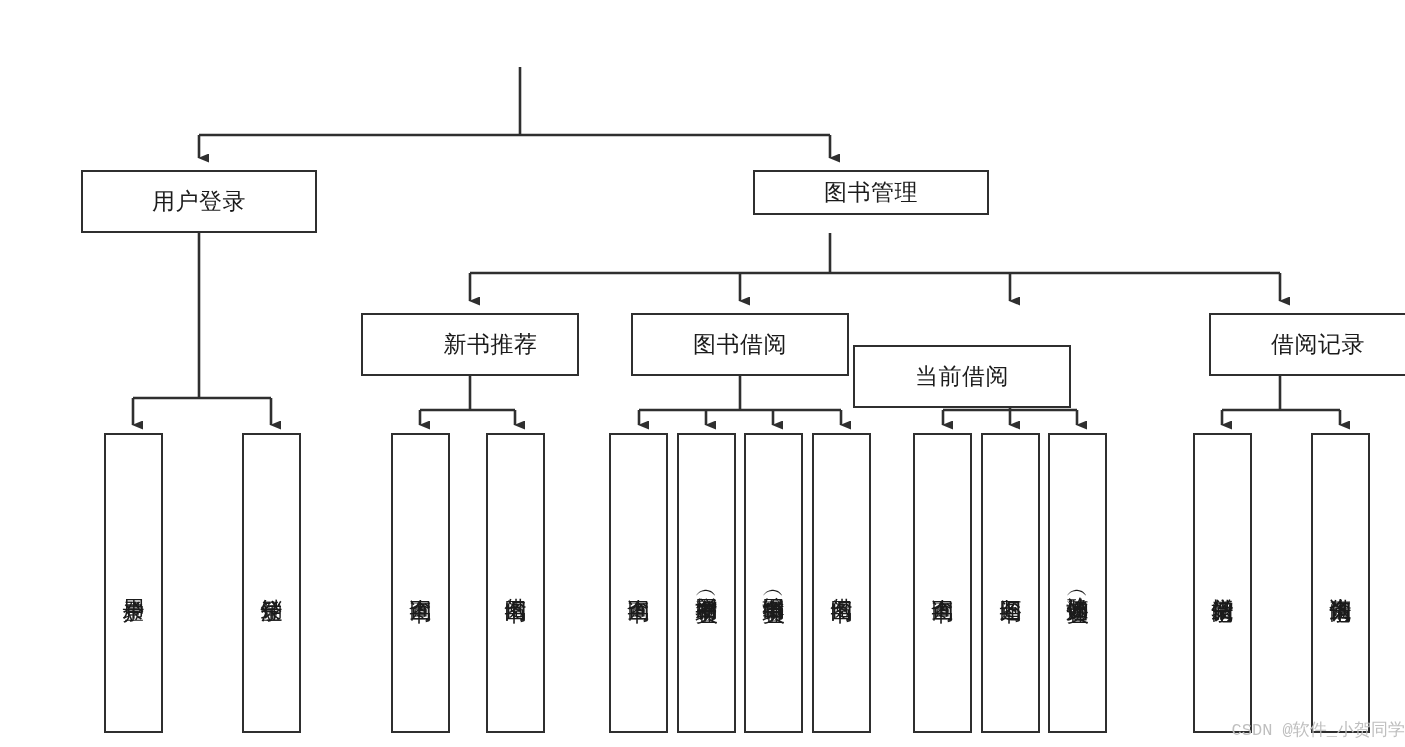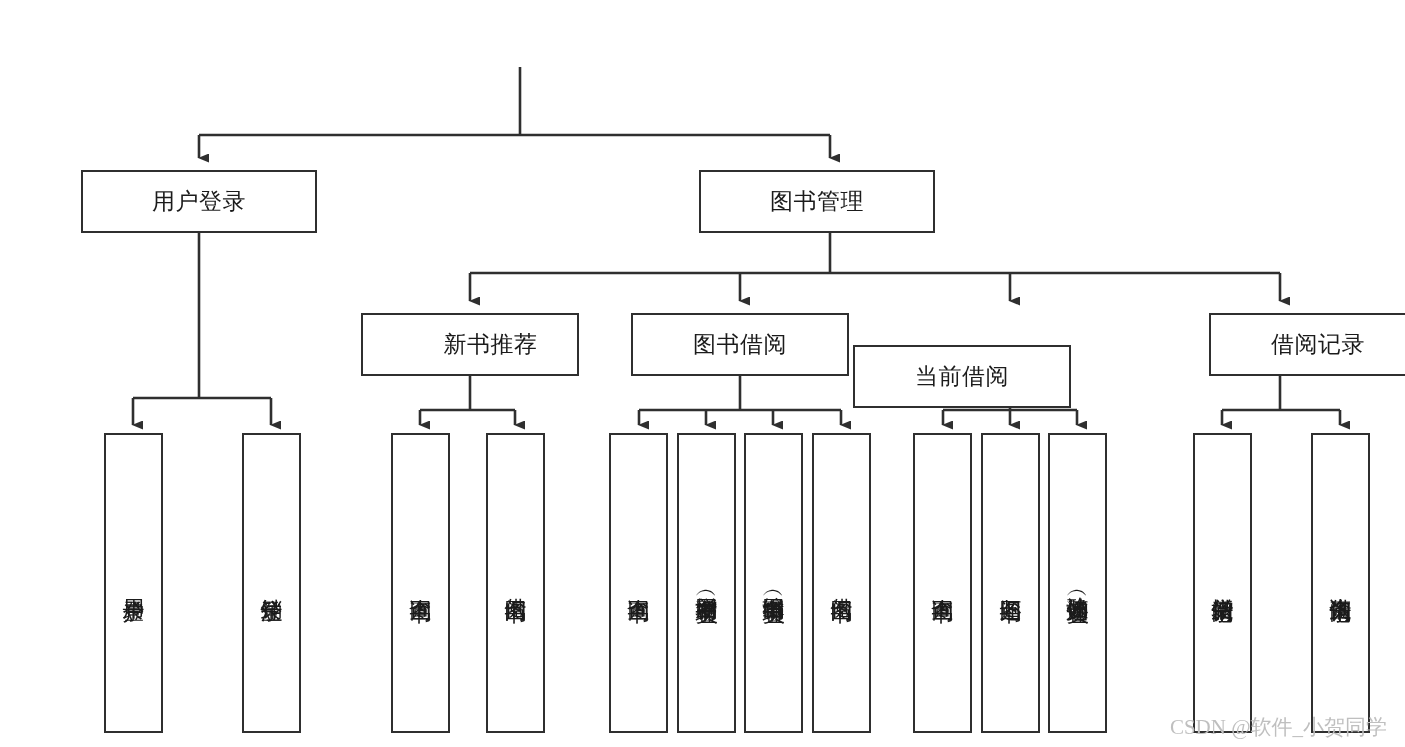--- a/index.html
+++ b/index.html
@@ -55,27 +55,27 @@
   .node.vert .node-label {
     writing-mode: vertical-rl;
     text-orientation: upright;
     font-size: 22px;
     line-height: 1.18;
     letter-spacing: 1px;
     white-space: nowrap;
   }
   #watermark {
     position: absolute;
-    right: 18px;
+    right: 0;
     bottom: 6px;
-    font-size: 21px;
+    font-size: 17px;
     color: #bfbfbf;
     white-space: nowrap;
     z-index: 5;
-    font-family: Liberation Serif, serif;
+    font-family: Liberation Mono, monospace;
   }
 </style>
 </head>
 <body>
 
 <div id="diagram-root">
 
   <svg id="edge-layer" viewBox="0 0 1405 747" width="1405" height="747" aria-hidden="true">
     <defs>
       <marker id="arrow" markerWidth="9" markerHeight="11" refX="4.5" refY="10" orient="auto" markerUnits="userSpaceOnUse">
@@ -124,21 +124,21 @@
       <path d="M1222,410 L1222,425" marker-end="url(#arrow)"></path>
       <path d="M1340,410 L1340,425" marker-end="url(#arrow)"></path>
     </g>
   </svg>
 
 
   <div class="node horiz" style="left:81px; top:170px; width:236px; height:63px;">
     <span class="node-label">用户登录</span>
   </div>
 
-  <div class="node horiz" style="left:699px; top:170px; width:236px; height:63px;">
+  <div class="node horiz" style="left:753px; top:170px; width:236px; height:45px;">
     <span class="node-label">图书管理</span>
   </div>
 
   <div class="node horiz" style="left:361px; top:313px; width:218px; height:63px;padding-left:41px;">
     <span class="node-label">新书推荐</span>
   </div>
 
   <div class="node horiz" style="left:631px; top:313px; width:218px; height:63px;">
     <span class="node-label">图书借阅</span>
   </div>

